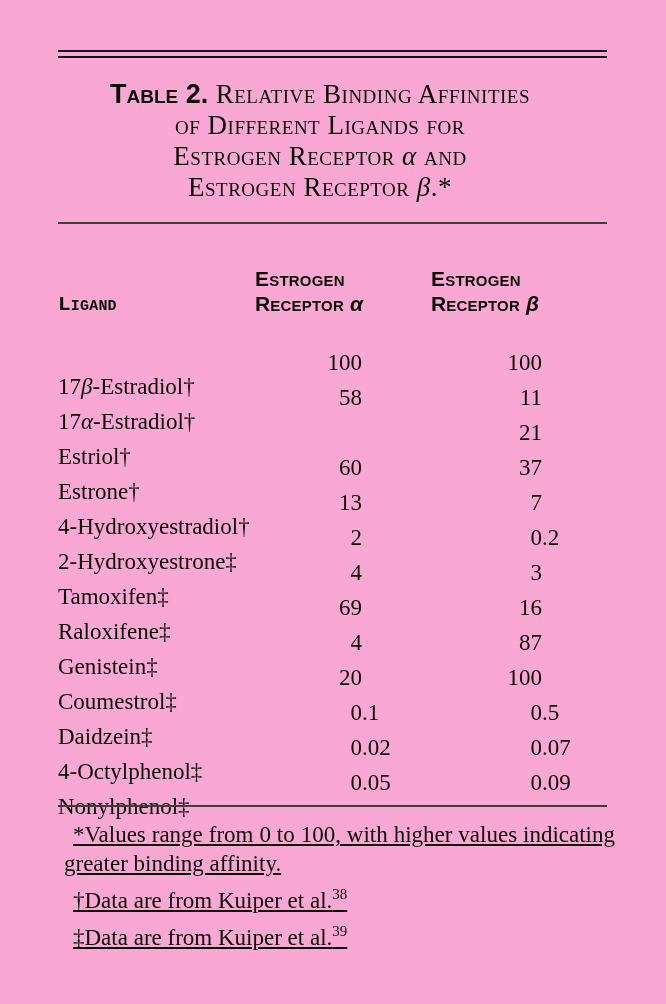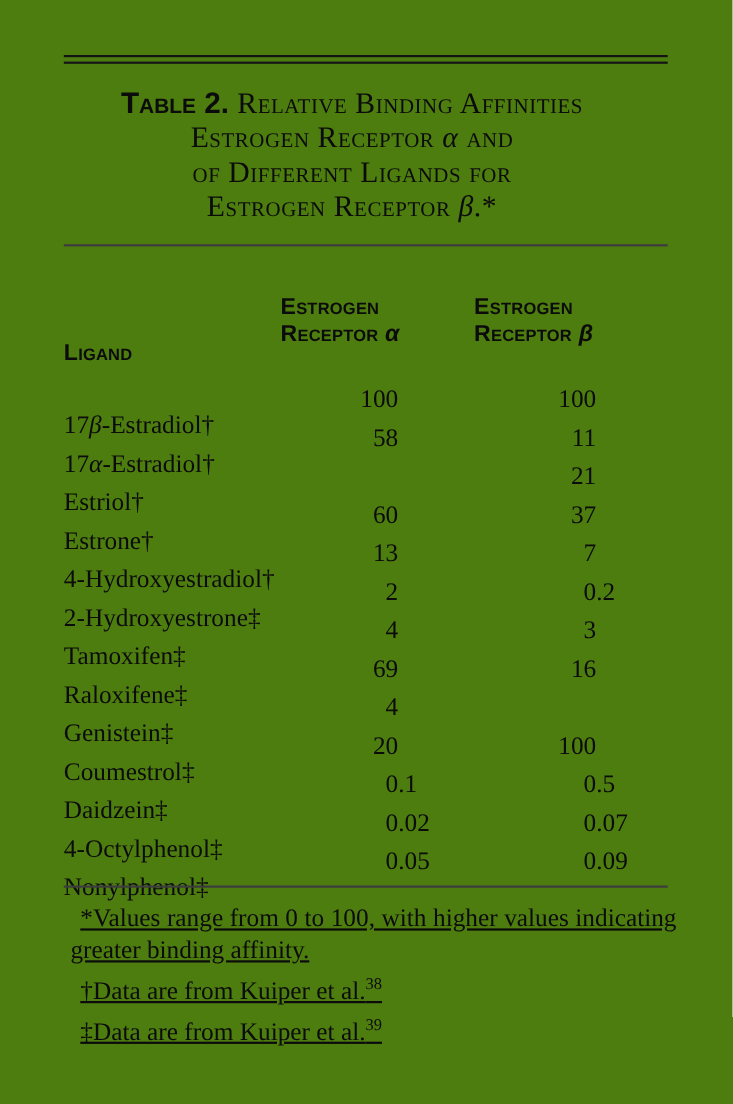--- a/index.html
+++ b/index.html
@@ -1,20 +1,20 @@
 <!DOCTYPE html>
 <html><head>
 <meta charset="utf-8">
 <style>
   html, body { margin: 0; padding: 0; background: #ffffff; }
   .page {
     position: relative;
     width: 666px;
     height: 1004px;
-    background: #4d7c0f;
+    background: #f9a8d4;
     color: #0b0b0b;
     font-family: "Liberation Serif", serif;
     overflow: hidden;
   }
 
   
   .rule-double {
     position: absolute; left: 58px; top: 50px; width: 549px;
     height: 4px; box-sizing: content-box;
     border-top: 2px solid #141414; border-bottom: 2px solid #141414;
@@ -34,21 +34,21 @@
   }
   .greek { font-variant: normal; font-style: italic; }
 
   
   .hdr {
     position: absolute;
     font-family: "Liberation Sans", sans-serif; font-weight: bold;
     font-variant: small-caps; font-size: 21px; line-height: 25px;
     letter-spacing: 0.2px; white-space: nowrap;
   }
-  .hdr-ligand { left: 58px;  top: 308px; }
+  .hdr-ligand { left: 58px;  top: 292px; font-family: Liberation Mono, monospace; }
   .hdr-col    { width: 220px; text-align: left; top: 266px; }
   .hdr-alpha  { left: 255px; }
   .hdr-beta   { left: 431px; }
 
   
   .tbody { position: absolute; left: 58px; top: 345px; width: 549px; font-size: 23px; }
   .trow  { position: relative; height: 35px; }
   .trow span { line-height: 35px; }
   .cell-name { position: absolute; left: 0; top: 0; white-space: nowrap; margin-top: 24px; }
   .int-a { position: absolute; left: 154px; width: 150px; text-align: right; }
@@ -64,22 +64,22 @@
 </style>
 </head>
 <body>
 
 <div class="page">
 
   <div class="rule-double"></div>
 
   <div class="title" id="title">
       <div class="title-line"><span class="label">Table 2. </span><span>Relative Binding Affinities</span></div>
+      <div class="title-line"><span>of Different Ligands for</span></div>
       <div class="title-line"><span>Estrogen Receptor </span><span class="greek">α</span><span> and</span></div>
-      <div class="title-line"><span>of Different Ligands for</span></div>
       <div class="title-line"><span>Estrogen Receptor </span><span class="greek">β</span><span>.*</span></div>
     </div>
 
   <div class="rule-mid"></div>
 
   <div class="hdr hdr-ligand">Ligand</div>
 
   <div class="hdr hdr-col hdr-alpha">
     <div>Estrogen</div>
     <div><span>Receptor</span> <span class="greek">α</span></div>
@@ -143,20 +143,21 @@
         <span class="cell-name"><span>Raloxifene</span><span>‡</span></span>
         <span class="int-a">69</span>
         <span class="dec-a"></span>
         <span class="int-b">16</span>
         <span class="dec-b"></span>
       </div>
       <div class="trow">
         <span class="cell-name"><span>Genistein</span><span>‡</span></span>
         <span class="int-a">4</span>
         <span class="dec-a"></span>
+        <span class="int-b">87</span>
         <span class="dec-b"></span>
       </div>
       <div class="trow">
         <span class="cell-name"><span>Coumestrol</span><span>‡</span></span>
         <span class="int-a">20</span>
         <span class="dec-a"></span>
         <span class="int-b">100</span>
         <span class="dec-b"></span>
       </div>
       <div class="trow">

